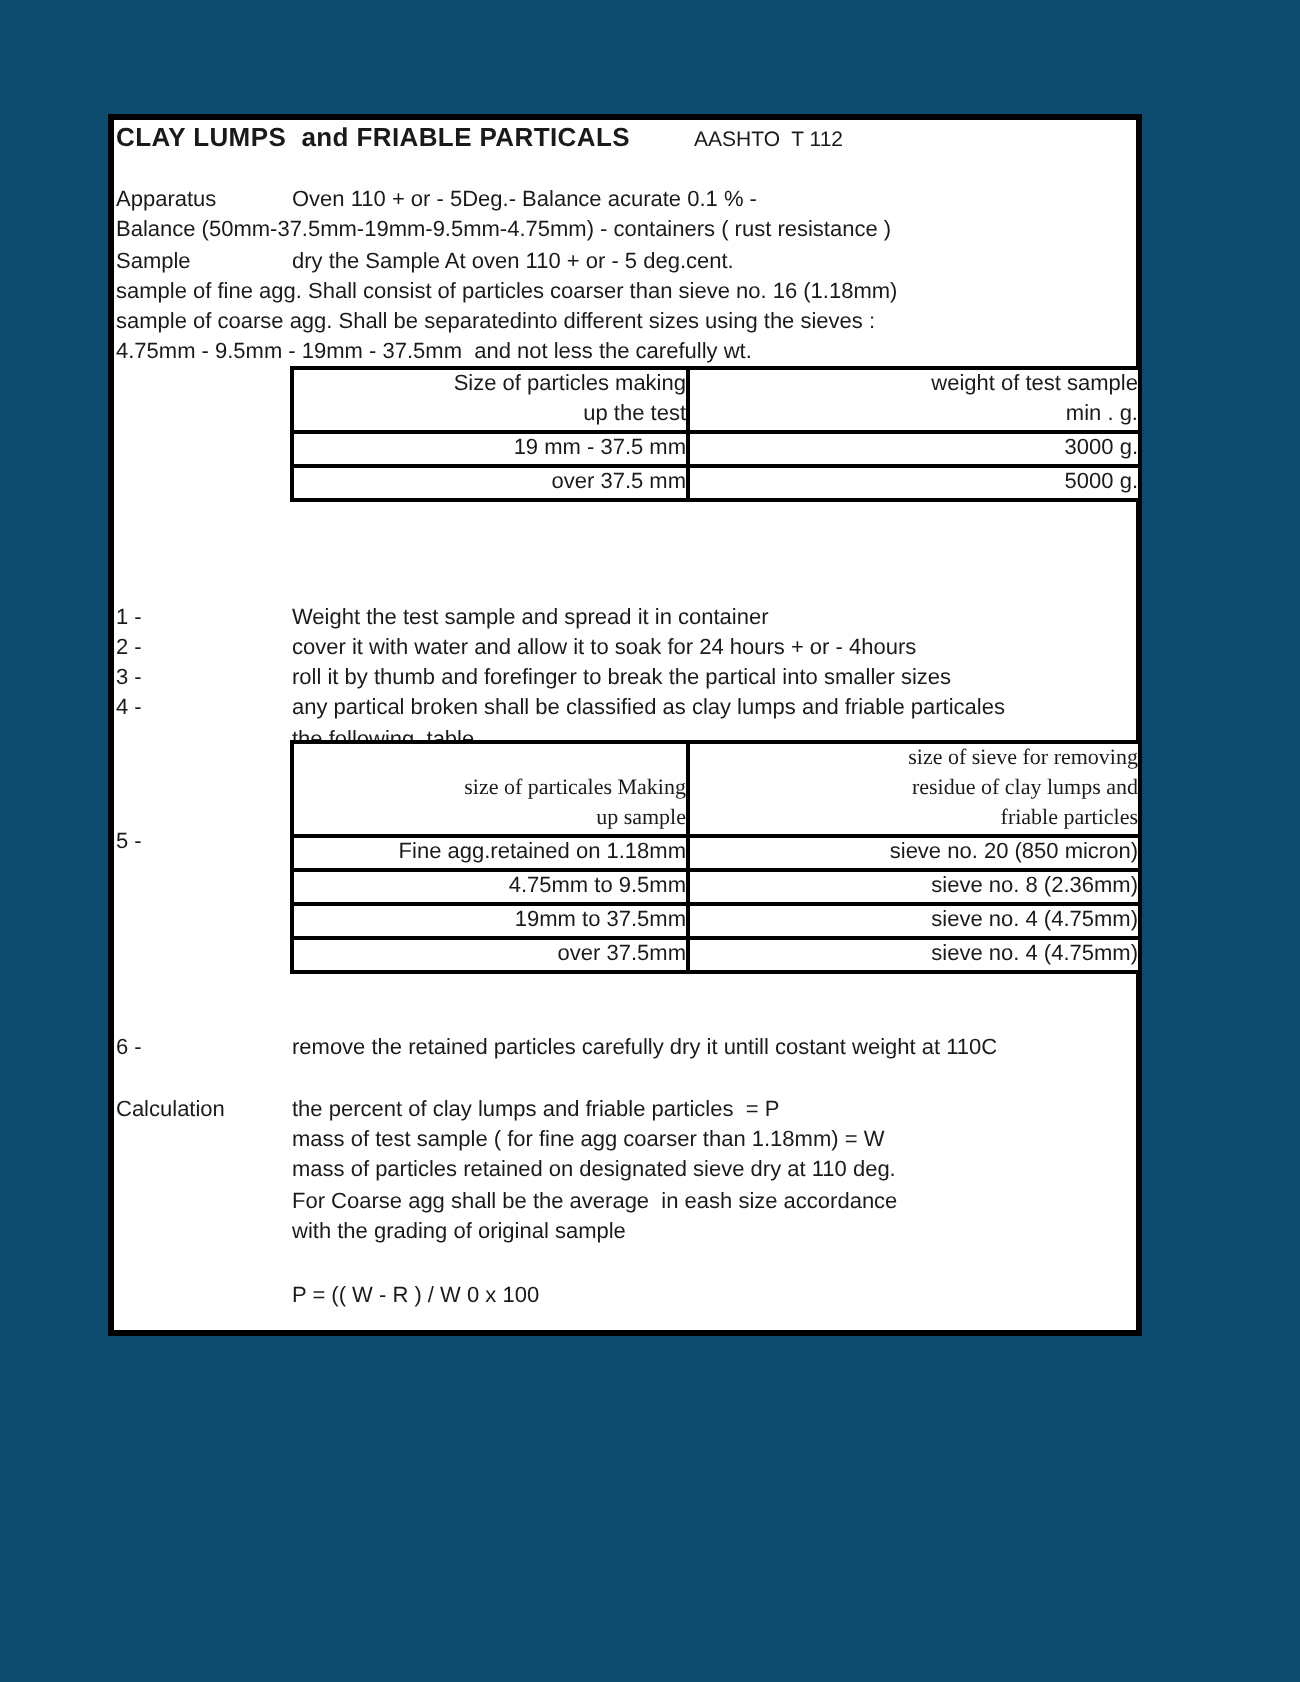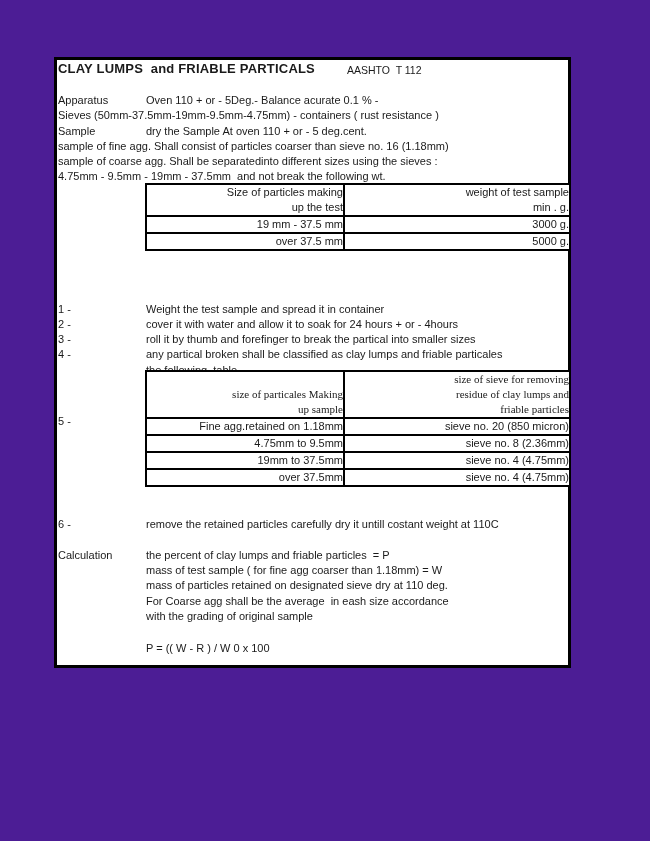--- a/index.html
+++ b/index.html
@@ -9,21 +9,21 @@
     height: 841px;
     background: #ffffff;
     font-family: "Liberation Sans", sans-serif;
     color: #1a1a1a;
     overflow: hidden;
   }
   .page {
     position: relative;
     width: 650px;
     height: 841px;
-    background: #4c1d95;
+    background: #0c4a6e;
   }
   .doc-frame {
     position: absolute;
     left: 54px;
     top: 57px;
     width: 517px;
     height: 611px;
     border: 3px solid #000000;
     box-sizing: border-box;
     background: #ffffff;
@@ -84,25 +84,25 @@
 </head>
 <body>
 
 <div class="page">
   <div class="doc-frame">
 
     <div class="doc-title">CLAY LUMPS  and FRIABLE PARTICALS</div>
     <div class="std-ref">AASHTO  T 112</div>
 
     <div class="line" style="top:33px"><span>Apparatus</span><span class="tabval">Oven 110 + or - 5Deg.- Balance acurate 0.1 % -</span></div>
-    <div class="line" style="top:48px">Sieves (50mm-37.5mm-19mm-9.5mm-4.75mm) - containers ( rust resistance )</div>
+    <div class="line" style="top:48px">Balance (50mm-37.5mm-19mm-9.5mm-4.75mm) - containers ( rust resistance )</div>
     <div class="line" style="top:64px"><span>Sample</span><span class="tabval">dry the Sample At oven 110 + or - 5 deg.cent.</span></div>
     <div class="line" style="top:79px">sample of fine agg. Shall consist of particles coarser than sieve no. 16 (1.18mm)</div>
     <div class="line" style="top:94px">sample of coarse agg. Shall be separatedinto different sizes using the sieves :</div>
-    <div class="line" style="top:109px">4.75mm - 9.5mm - 19mm - 37.5mm  and not break the following wt.</div>
+    <div class="line" style="top:109px">4.75mm - 9.5mm - 19mm - 37.5mm  and not less the carefully wt.</div>
 
     <table class="doc-table" style="top:123px">
       <colgroup>
           <col style="width:198px">
           <col style="width:226px">
         </colgroup>
       <tbody>
         <tr>
           <td class="hdr2"><div>Size of particles making</div><div>up the test</div></td>
           <td class="hdr2"><div>weight of test sample</div><div>min . g.</div></td>

